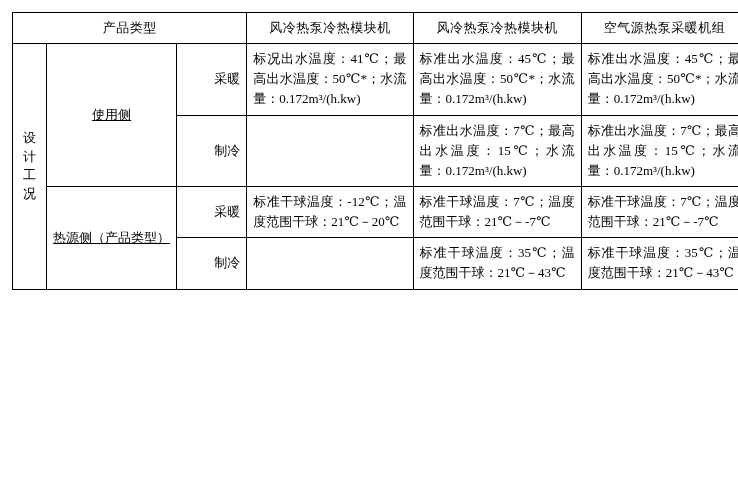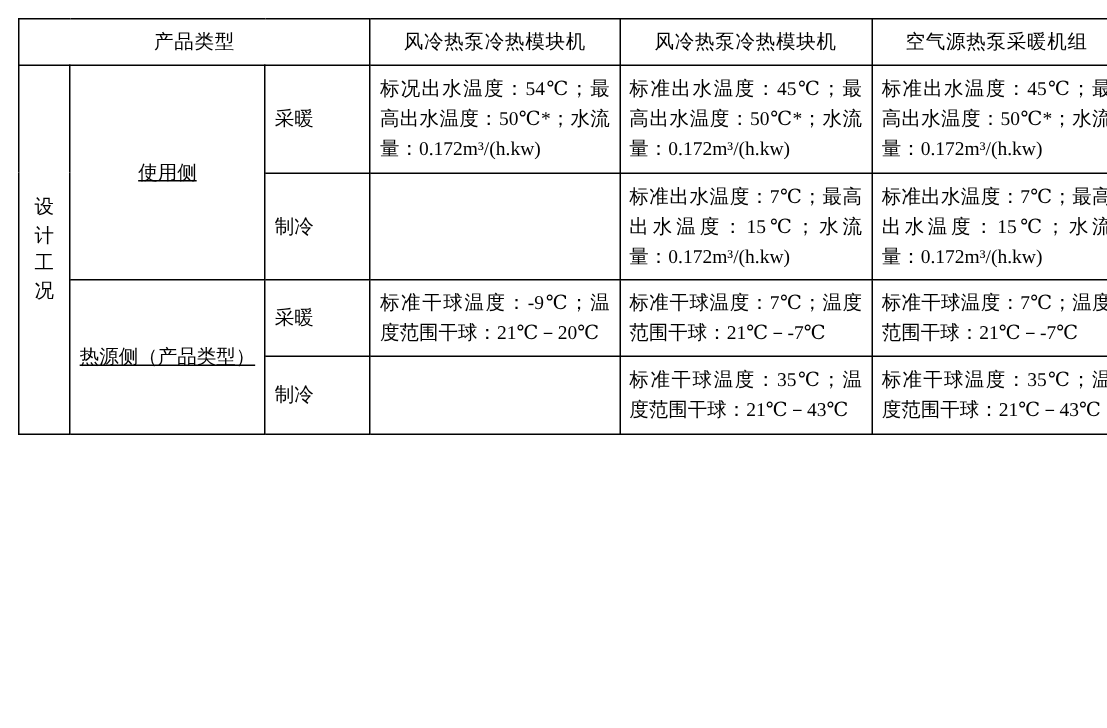--- a/index.html
+++ b/index.html
@@ -57,21 +57,21 @@
     line-height: 1.45;
   }
   td.side-label {
     text-align: center;
     font-size: 14px;
     padding: 6px 8px;
     line-height: 1.5;
     text-decoration: underline;
   }
   td.mode-label {
-    text-align: left;
+    text-align: right;
     font-size: 14px;
   }
   td.body-cell {
     text-align: justify;
     text-align-last: left;
     font-size: 13px;
   }
   td.body-cell.justify-all {
     text-align: justify;
   }
@@ -100,36 +100,36 @@
 
       <tr>
         <td class="vert-label" rowspan="4">
           <span class="stack">设</span>
           <span class="stack">计</span>
           <span class="stack">工</span>
           <span class="stack">况</span>
         </td>
         <td class="side-label" rowspan="2">使用侧</td>
         <td class="mode-label">采暖</td>
-        <td class="body-cell justify-all">标况出水温度：54℃；最高出水温度：50℃*；水流量：0.172m³/(h.kw)</td>
+        <td class="body-cell justify-all">标况出水温度：41℃；最高出水温度：50℃*；水流量：0.172m³/(h.kw)</td>
         <td class="body-cell justify-all">标准出水温度：45℃；最高出水温度：50℃*；水流量：0.172m³/(h.kw)</td>
         <td class="body-cell justify-all">标准出水温度：45℃；最高出水温度：50℃*；水流量：0.172m³/(h.kw)</td>
       </tr>
 
       <tr>
         <td class="mode-label">制冷</td>
         <td class="body-cell empty"></td>
         <td class="body-cell justify-all">标准出水温度：7℃；最高出水温度：15℃；水流量：0.172m³/(h.kw)</td>
         <td class="body-cell justify-all">标准出水温度：7℃；最高出水温度：15℃；水流量：0.172m³/(h.kw)</td>
       </tr>
 
       <tr>
         <td class="side-label" rowspan="2">热源侧（产品类型）</td>
         <td class="mode-label">采暖</td>
-        <td class="body-cell justify-all">标准干球温度：-9℃；温度范围干球：21℃－20℃</td>
+        <td class="body-cell justify-all">标准干球温度：-12℃；温度范围干球：21℃－20℃</td>
         <td class="body-cell justify-all">标准干球温度：7℃；温度范围干球：21℃－-7℃</td>
         <td class="body-cell justify-all">标准干球温度：7℃；温度范围干球：21℃－-7℃</td>
       </tr>
 
       <tr>
         <td class="mode-label">制冷</td>
         <td class="body-cell empty"></td>
         <td class="body-cell justify-all">标准干球温度：35℃；温度范围干球：21℃－43℃</td>
         <td class="body-cell justify-all">标准干球温度：35℃；温度范围干球：21℃－43℃</td>
       </tr>

